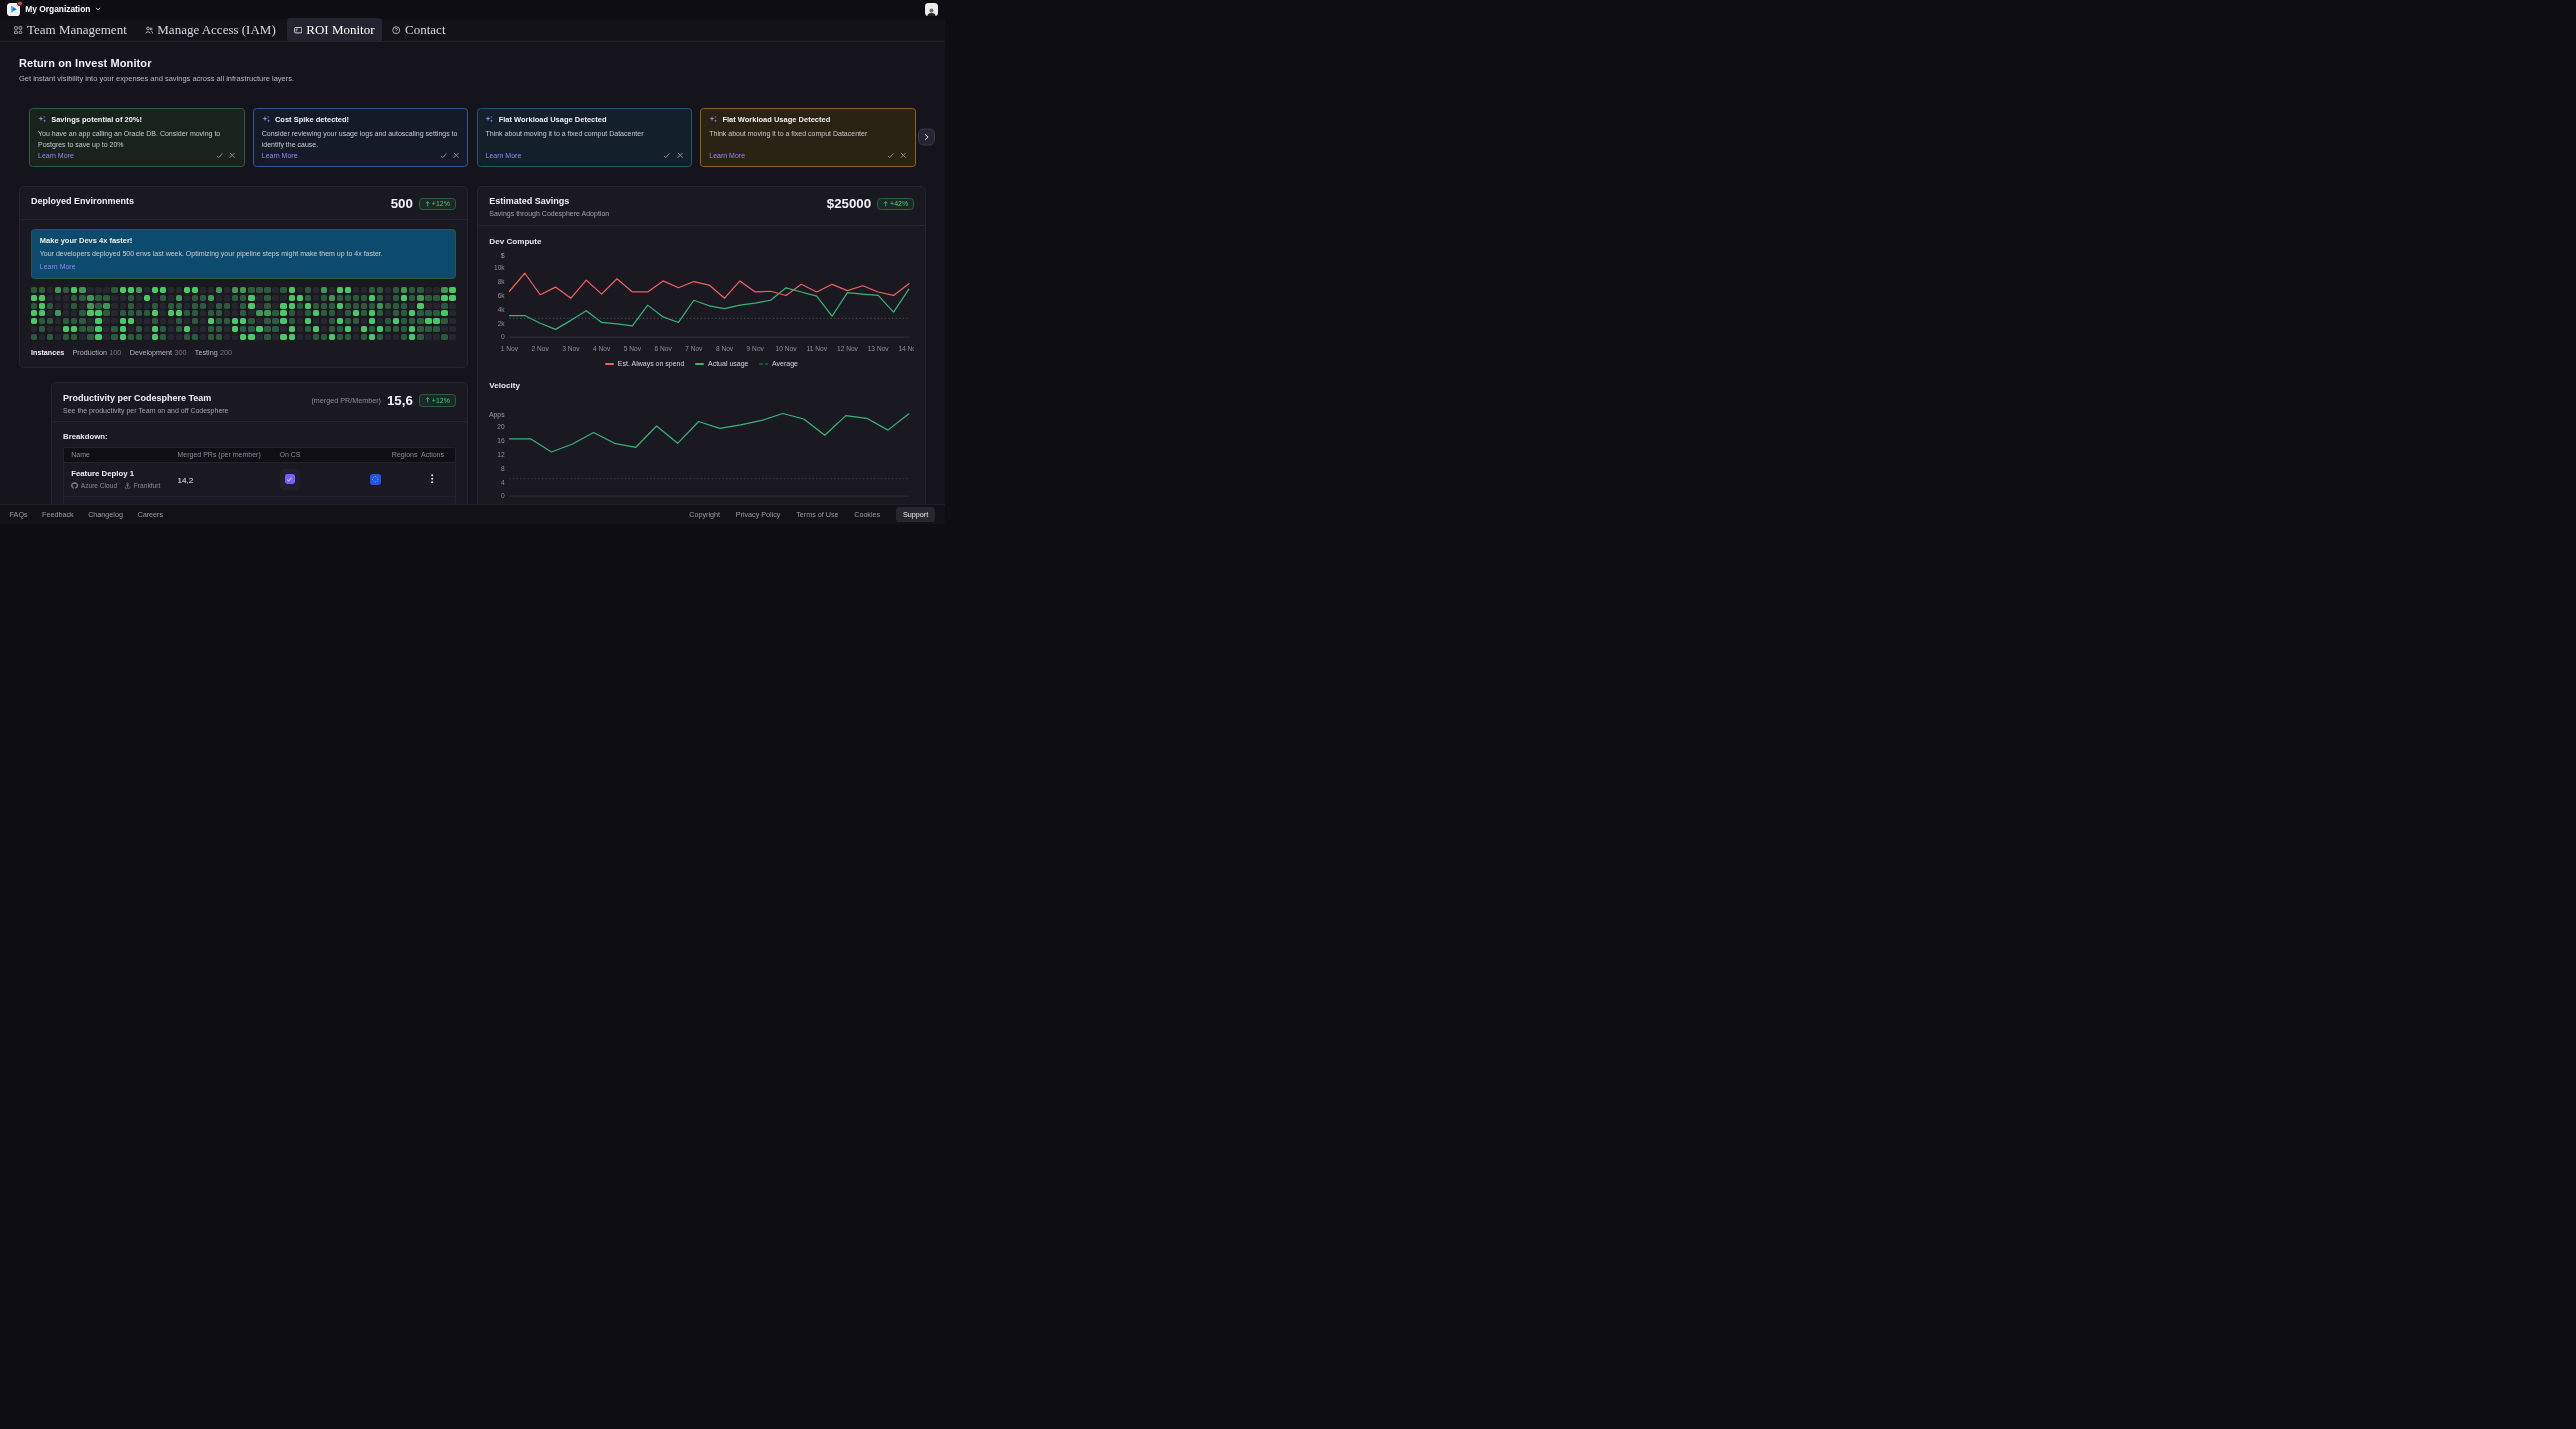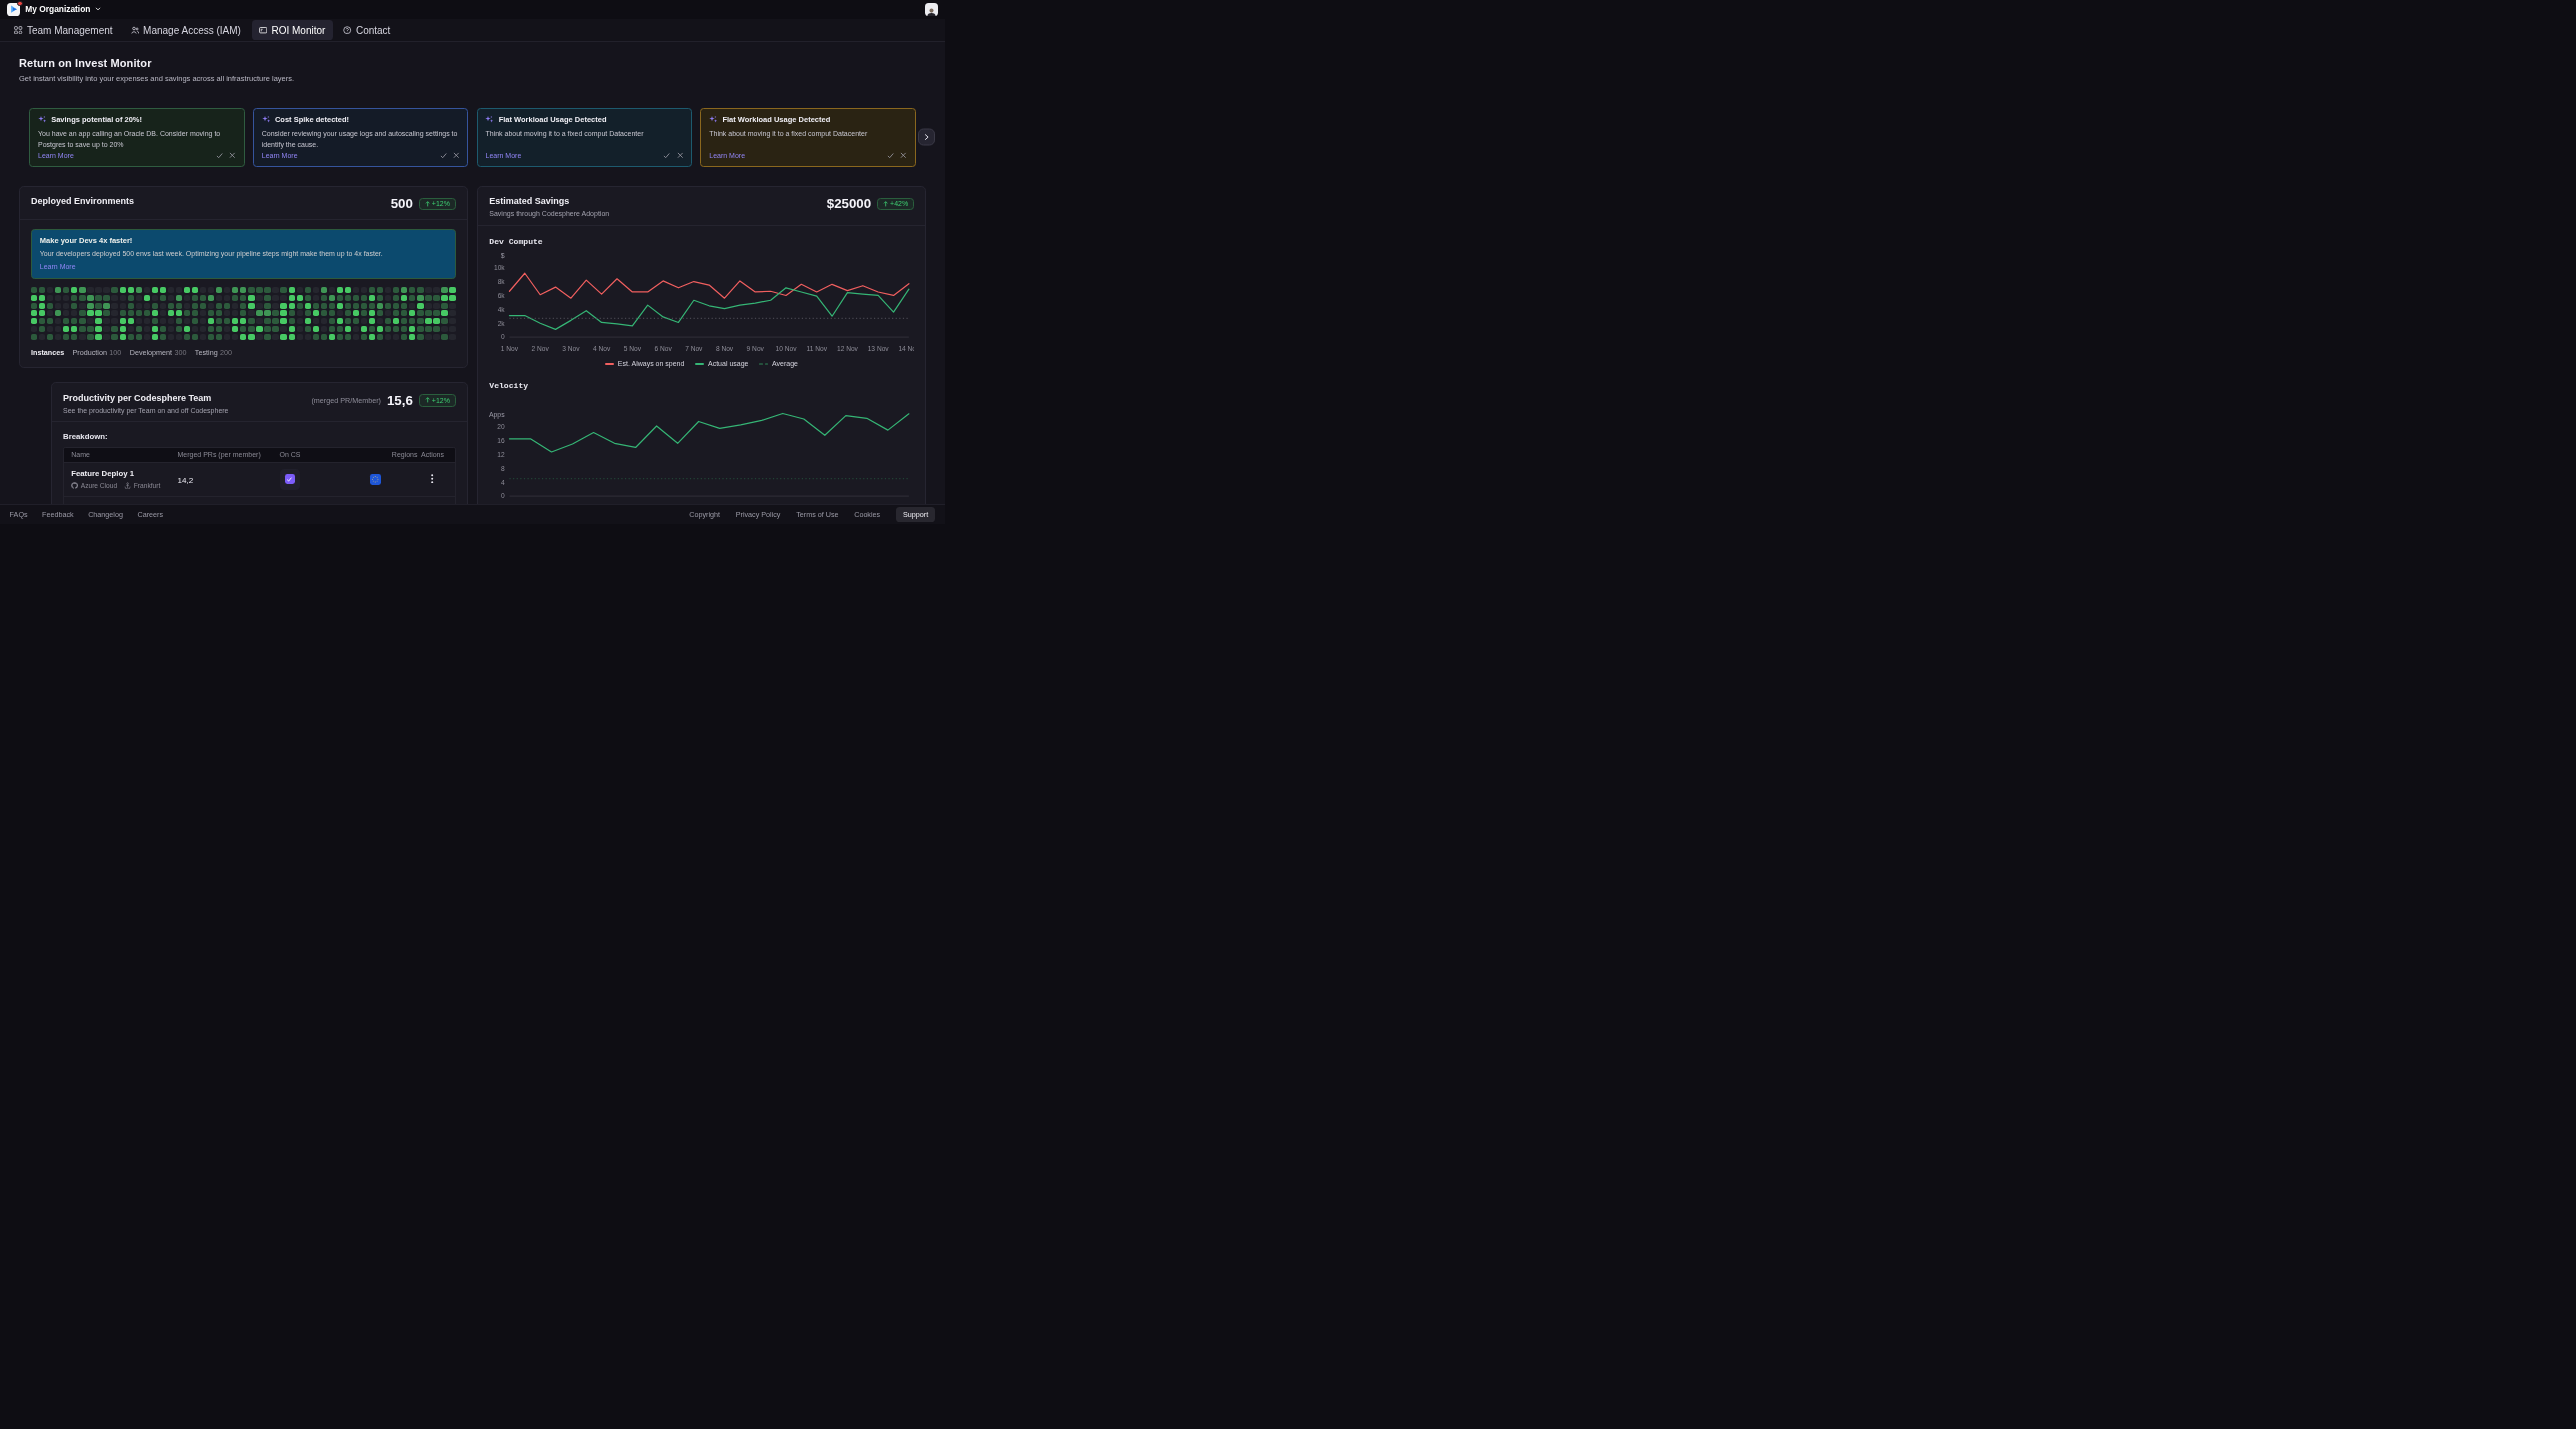--- a/index.html
+++ b/index.html
@@ -11,21 +11,21 @@
   .org { display:flex; align-items:center; gap:4.8px; cursor:pointer; }
   .logo-wrap { position:relative; width:13.3px; height:13.3px; }
   .logo { width:13.3px; height:13.3px; background:#f4f4f6; border-radius:3.6px; display:flex; align-items:center; justify-content:center; }
   .notif-dot { position:absolute; top:-1.8px; right:-2.4px; width:5.4px; height:5.4px; border-radius:50%; background:#e8433f; border:1.2px solid #201c22; }
   .org-name { font-size:8.4px; font-weight:bold; color:#fff; }
   .spacer { flex:1; }
   .avatar { width:13.3px; height:13.3px; border-radius:3.6px; background:#ececf0; overflow:hidden; display:flex; align-items:flex-end; justify-content:center; }
 
   
   .navbar { height:23px; background:#131219; border-bottom:0.6px solid #22212b; display:flex; align-items:center; gap:3.6px; padding:0 7.2px; }
-  .tab { display:flex; align-items:center; gap:4.2px; padding:4.2px 7.2px; border-radius:3.6px; font-size:10px; color:#d6d5df; cursor:pointer; }
+  .tab { display:flex; align-items:center; gap:4.2px; padding:4.2px 7.2px; border-radius:3.6px; font-size:13px; color:#d6d5df; cursor:pointer;font-family:Liberation Serif, serif; }
   .tab.active { background:#242330; color:#fff; }
   .tab svg { flex:0 0 auto; }
 
   
   .content { padding:0 19px; }
   .page-title { font-size:11px; font-weight:bold; color:#f2f1f7; margin-top:14.5px; letter-spacing:0.1px; }
   .page-sub { font-size:7.5px; color:#b9b8c4; margin-top:5.4px; }
 
   
   .alerts { position:relative; margin-top:25px; padding:0 10.2px; display:grid; grid-template-columns:repeat(4,1fr); gap:8.4px; }
@@ -84,21 +84,21 @@
   .row-name { font-size:7.8px; font-weight:bold; color:#f0eff5; }
   .row-tags { display:flex; gap:7.2px; margin-top:3.6px; font-size:6.6px; color:#8b8a95; }
   .row-tag { display:flex; align-items:center; gap:2.4px; }
   .prs-val { font-size:8.1px; color:#e9e8f0; }
   .cb-wrap { width:20.5px; height:20.5px; background:#201f2b; border-radius:4.2px; display:flex; align-items:center; justify-content:center; }
   .checkbox { width:10.2px; height:10.2px; border-radius:2.4px; background:#7c5cfa; display:flex; align-items:center; justify-content:center; cursor:pointer; }
   .region-badge { width:11px; height:11px; border-radius:2.4px; background:#1e56d8; display:flex; align-items:center; justify-content:center; }
   .kebab { cursor:pointer; padding:2.4px; }
 
   
-  .chart-title { font-size:8.1px; font-weight:bold; color:#e9e8f0; margin-top:11px;font-family:Liberation Mono, monospace; }
+  .chart-title { font-size:8.1px; font-weight:bold; color:#e9e8f0; margin-top:11px; }
   .chart-wrap { margin-top:4.8px; }
   svg.chart text { font-family:"Liberation Sans", sans-serif; }
   .legend { display:flex; justify-content:center; gap:11px; margin-top:2.4px; font-size:7px; color:#d6d5df; align-items:center; }
   .legend .sw { display:inline-block; width:9px; height:2.4px; border-radius:1.2px; margin-right:3.6px; vertical-align:middle; }
   .legend .sw-dash { display:inline-flex; gap:1.8px; margin-right:3.6px; vertical-align:middle; }
   .legend .sw-dash i { width:3.6px; height:2.4px; border-radius:0.6px; background:#25503c; }
 
   
   .footer { position:absolute; left:0; right:0; bottom:0; height:20.5px; background:#121118; border-top:0.6px solid #201f29; display:flex; align-items:center; padding:0 9.6px; z-index:10; }
   .flink { font-size:7.2px; color:#9b9aa6; margin-right:14.5px; cursor:pointer; }

